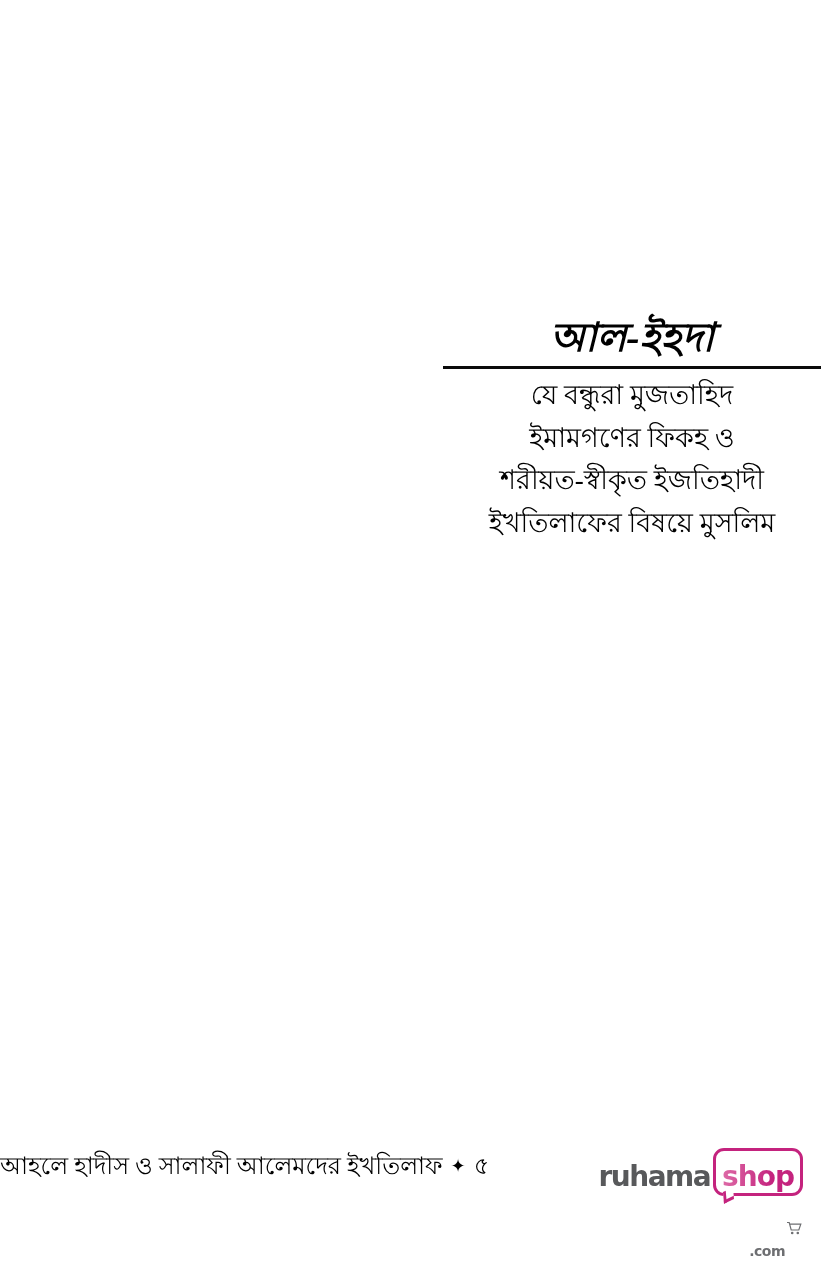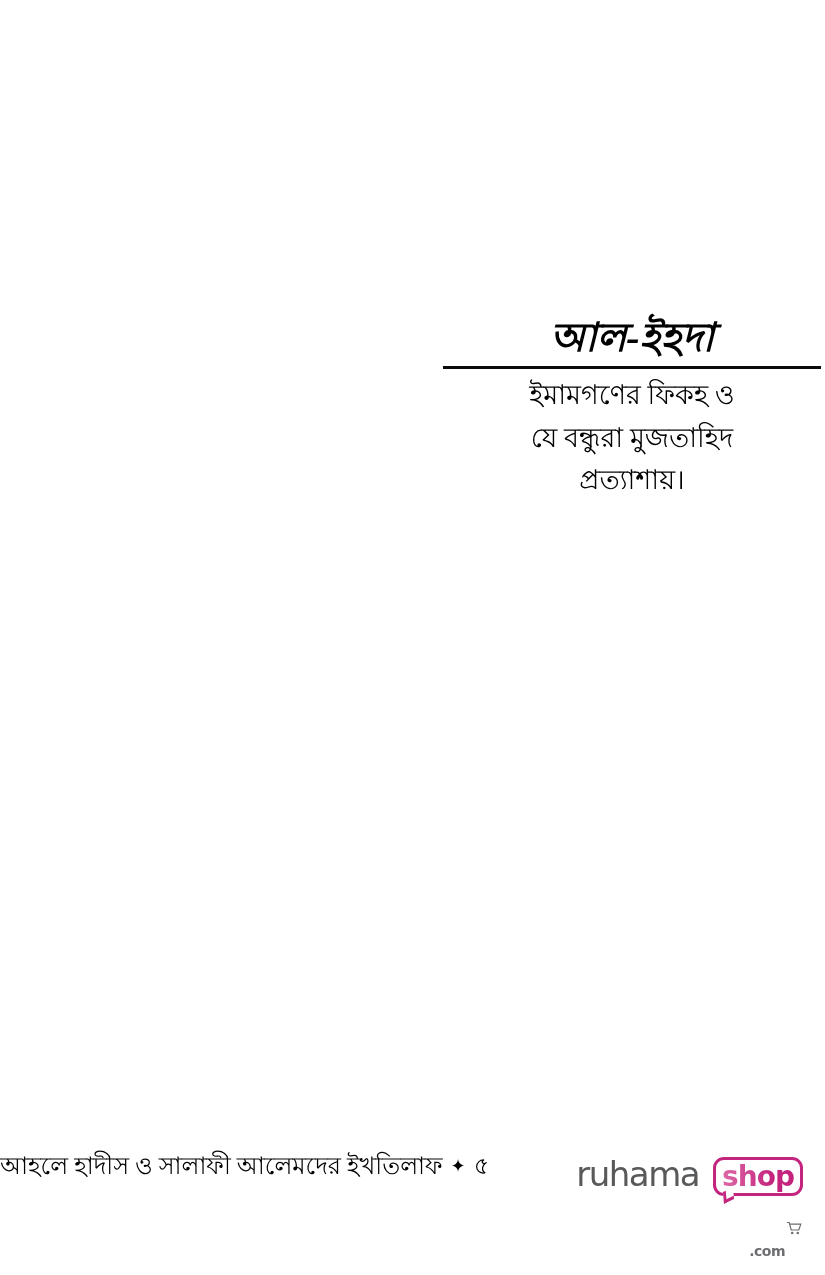--- a/index.html
+++ b/index.html
@@ -74,37 +74,37 @@
   
   .logo{
     position:absolute;
     right:22px;
     bottom:16px;
     display:flex;
     align-items:baseline;
     font-family:"DejaVu Sans", sans-serif;
   }
   .logo-name{
-    font-size:34px;
-    font-weight:normal;
+    font-size:28px;
+    font-weight:bold;
     color:var(--logo-gray);
     letter-spacing:-1.5px;
-    margin-right:14px;
+    margin-right:3px;
   }
   .shop-col{
     display:inline-flex;
     flex-direction:column;
     align-items:flex-end;
   }
   .shop-bubble{
     position:relative;
     display:inline-block;
     border:3px solid var(--logo-magenta);
     border-radius:11px;
-    padding:3px 6px 2px 6px;
+    padding:12px 6px 2px 6px;
     line-height:1;
   }
   .shop-text{
     font-size:28px;
     font-weight:bold;
     letter-spacing:-1px;
     background:linear-gradient(90deg, var(--logo-magenta-light), var(--logo-magenta) 70%);
     -webkit-background-clip:text;
     background-clip:text;
     color:var(--logo-magenta);
@@ -141,23 +141,24 @@
 <body>
 
 <div class="page">
 
   <div class="title-block">
     <div class="page-title">আল-ইহদা</div>
     <div class="title-rule"></div>
   </div>
 
   <div class="dedication">
+    <div class="dedication-line">যে বন্ধুরা মুজতাহিদ</div>
     <div class="dedication-line">ইমামগণের ফিকহ ও</div>
-    <div class="dedication-line">যে বন্ধুরা মুজতাহিদ</div>
-    <div class="dedication-line">প্রত্যাশায়।</div>
+    <div class="dedication-line">শরীয়ত-স্বীকৃত ইজতিহাদী</div>
+    <div class="dedication-line">ইখতিলাফের বিষয়ে মুসলিম</div>
   </div>
 
   <div class="footer">
     <span>আহলে হাদীস ও সালাফী আলেমদের ইখতিলাফ</span><span class="sep">✦</span><span>৫</span>
   </div>
 
   <div class="logo">
     <span class="logo-name">ruhama</span>
     <span class="shop-col">
       <span class="shop-bubble">

